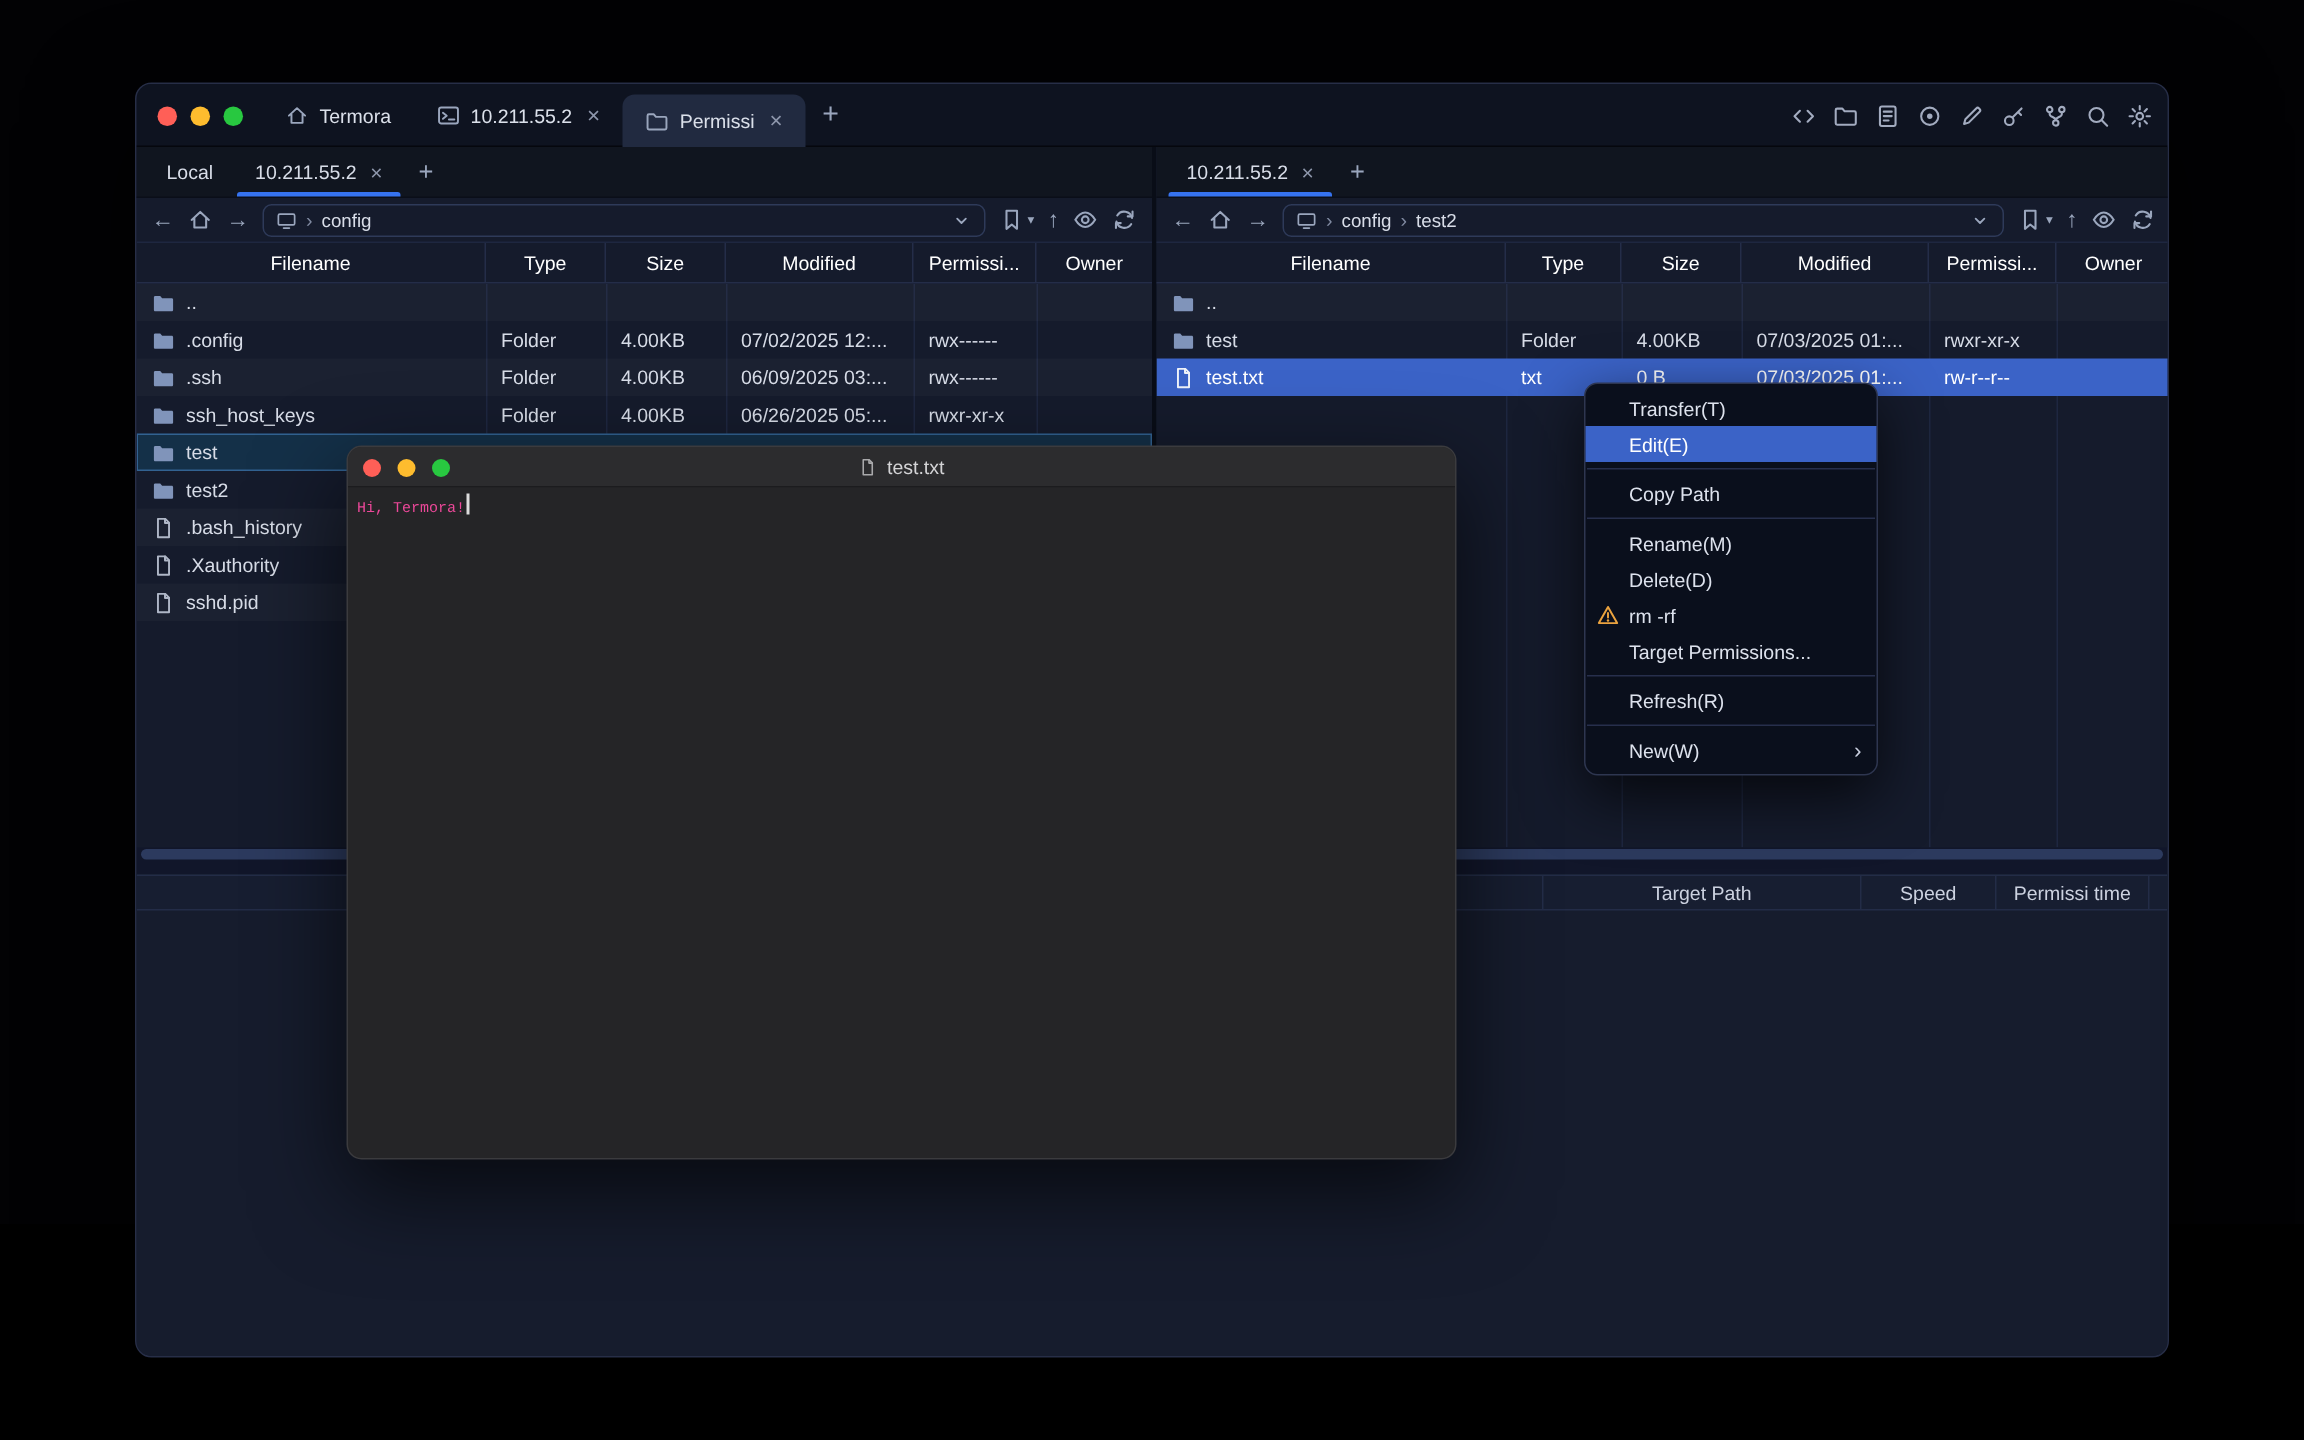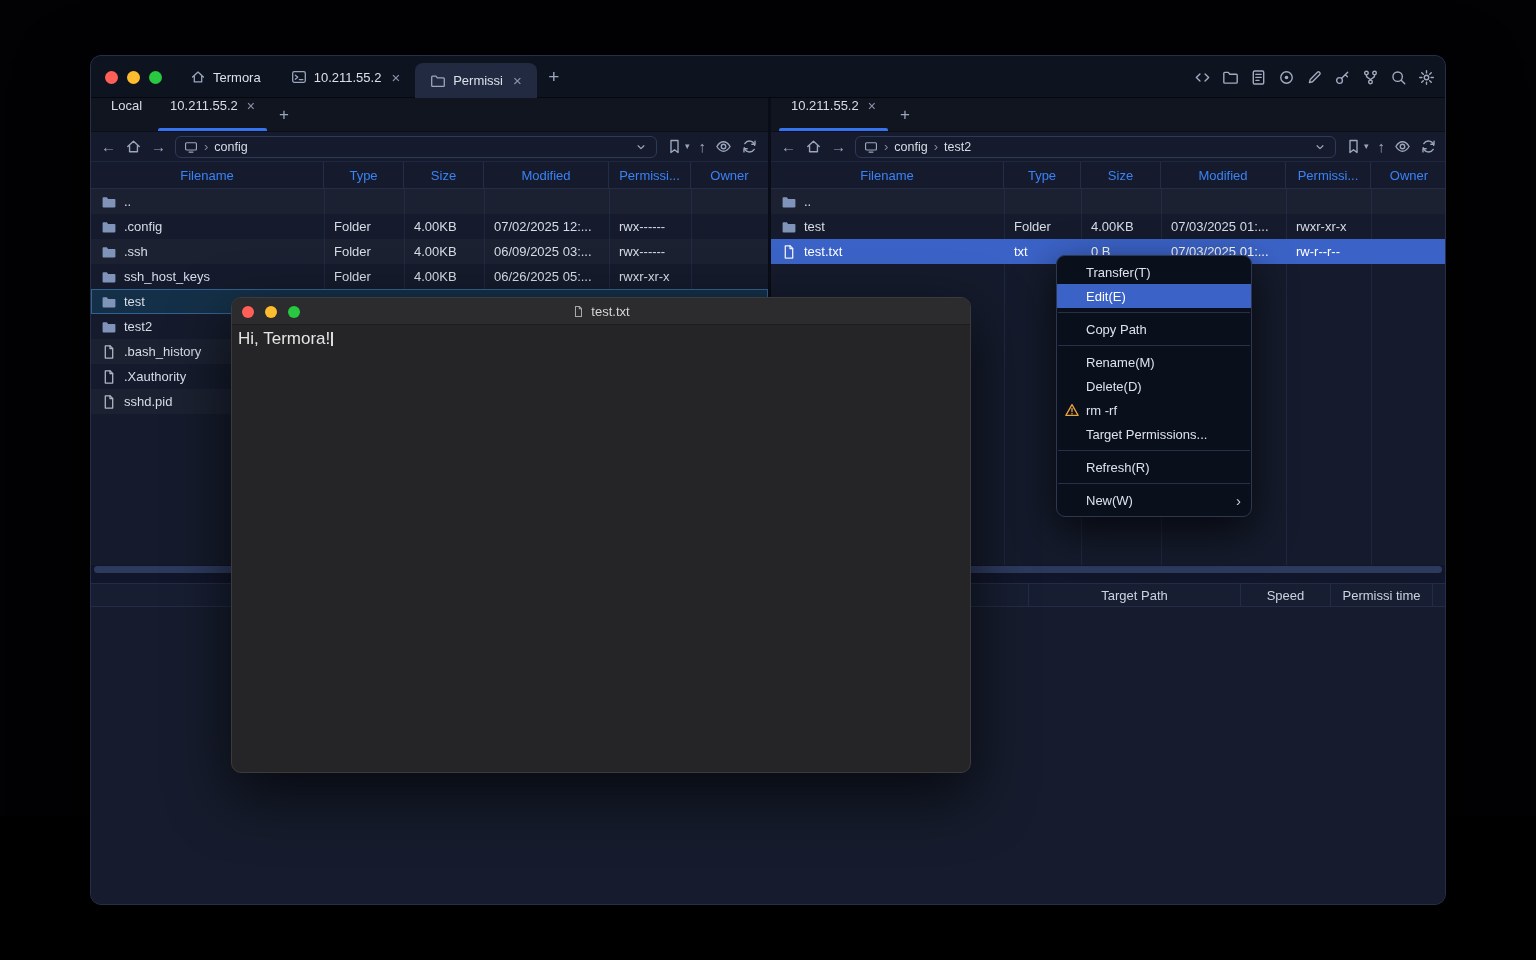--- a/index.html
+++ b/index.html
@@ -26,36 +26,36 @@
 .tb-icons{position:absolute;right:10px;top:0;height:42px;display:flex;align-items:center;gap:11px}
 .tbi{width:17px;height:17px;color:#a2abbf;display:flex;cursor:default}
 .tbi svg{width:17px;height:17px}
 
 
 .panel{position:absolute;top:42px;height:467px;background:#151b2c}
 .panel.left{left:0;width:677px}
 .panel.right{left:680px;width:676px}
 .pdivider{position:absolute;left:677px;top:42px;width:3px;height:467px;background:#090d17}
 .ptabs{position:absolute;left:0;right:0;top:0;height:34px;background:#10151f;border-bottom:1px solid #0a0e19;display:flex;align-items:stretch;padding-left:6px}
-.ptab{display:flex;align-items:flex-start;gap:7px;padding:0 14px;font-size:13px;color:#d8dde8;position:relative;white-space:nowrap}
+.ptab{display:flex;align-items:center;gap:7px;padding:0 14px;font-size:13px;color:#d8dde8;position:relative;white-space:nowrap}
 .ptab.active::after{content:"";position:absolute;left:2px;right:2px;bottom:0;height:3px;background:#3673f0;border-radius:2px 2px 0 0}
 .ptab .x{color:#8d96ab;font-size:14px;margin-left:2px}
 .ptab-add{width:30px;display:flex;align-items:center;justify-content:center;color:#9aa6bd;font-size:17px}
 .ptoolbar{position:absolute;left:0;right:0;top:34px;height:30px;display:flex;align-items:center;gap:9px;padding:0 10px;border-bottom:1px solid #1e2740}
 .navic{color:#9aa6bd;font-size:15px;display:flex;align-items:center;line-height:1}
 .navic svg{width:17px;height:17px}
 .bkm{gap:2px}
 .bkm .dd{font-size:9px;color:#9aa6bd;font-weight:normal}
 .crumb{flex:1;height:22px;border:1px solid #2e3a59;border-radius:6px;display:flex;align-items:center;gap:6px;padding:0 8px;color:#d8dde8;font-size:12.5px}
 .crumb .cic{display:flex;color:#9aa6bd}
 .crumb .cic svg{width:14px;height:14px}
 .crumb .sep{color:#7f89a0;font-size:13px}
 .crumb .spring{flex:1}
 
-.fhead{position:absolute;left:0;right:0;top:64px;height:27px;display:grid;border-bottom:1px solid #242d48;color:#3b82f6;font-size:13px}
+.fhead{position:absolute;left:0;right:0;top:64px;height:27px;display:grid;border-bottom:1px solid #242d48;color:#ffffff;font-size:13px}
 .left .fhead,.left .frow{grid-template-columns:233px 80px 80px 125px 82px 1fr}
 .right .fhead,.right .frow{grid-template-columns:233px 77px 80px 125px 85px 1fr}
 .hcell{display:flex;align-items:center;justify-content:center;border-right:1px solid #242d48;overflow:hidden;white-space:nowrap}
 .hcell:last-child{border-right:none}
 .fbody{position:absolute;left:0;right:0;top:91px;bottom:0;overflow:hidden}
 .colline{position:absolute;top:0;bottom:0;width:1px;background:#1e2740}
 .rows{position:relative}
 .frow{display:grid;height:25px;align-items:center;color:#d7dce7;font-size:13px}
 .rows .frow:nth-of-type(odd){background:rgba(255,255,255,.028)}
 .frow.selected{position:relative;z-index:2}
@@ -94,21 +94,21 @@
 .mi.has-sub .mi-sub{display:block}
 .mi.separator{height:1px;padding:0;margin:4px 1px;background:#272f4c}
 
 
 .editor{position:absolute;left:231px;top:297px;width:740px;height:476px;border-radius:10px;background:#252527;border:1px solid #3b3b3e;box-shadow:0 22px 60px rgba(0,0,0,.65);z-index:40;overflow:hidden}
 .etitle{height:27px;background:#2c2c2e;border-bottom:1px solid #1c1c1e;position:relative;display:flex;align-items:center;justify-content:center;gap:6px;color:#d4d4d6;font-size:13px}
 .etitle .eic{display:flex;color:#a9a9ab}
 .etitle .eic svg{width:13px;height:13px}
 .etraffic{position:absolute;left:10px;top:0;height:27px;display:flex;align-items:center;gap:11px}
 .etl{width:12px;height:12px;border-radius:50%}
-.ebody{padding:4px 6px;font-family:Liberation Sans, sans-serif;font-size:17px;color:#e5e5e5}
+.ebody{padding:4px 6px;font-family:Liberation Mono, monospace;font-size:10px;color:#ec4899}
 .caret{display:inline-block;width:2px;height:14px;background:#dcdcdc;vertical-align:-2px;margin-left:1px}
 </style>
 </head>
 <body>
 
 <div class="stage">
   <div class="window">
 
     <div class="titlebar">
       <div class="traffic">

